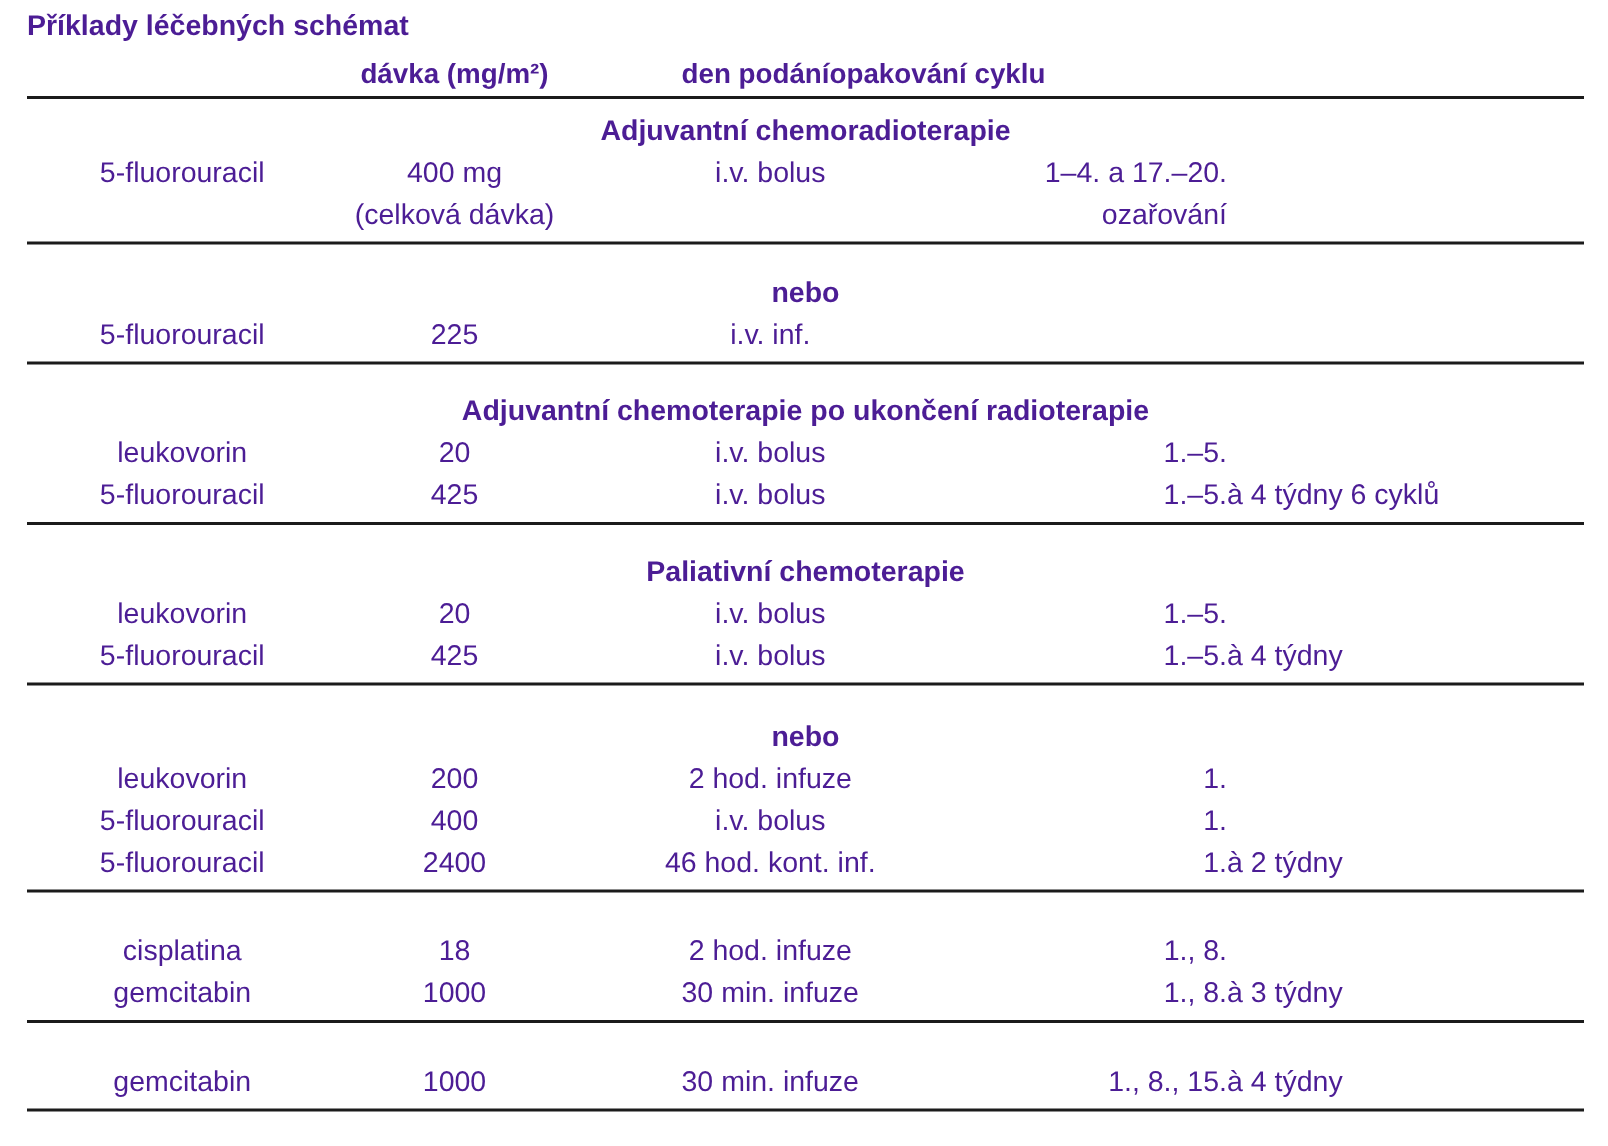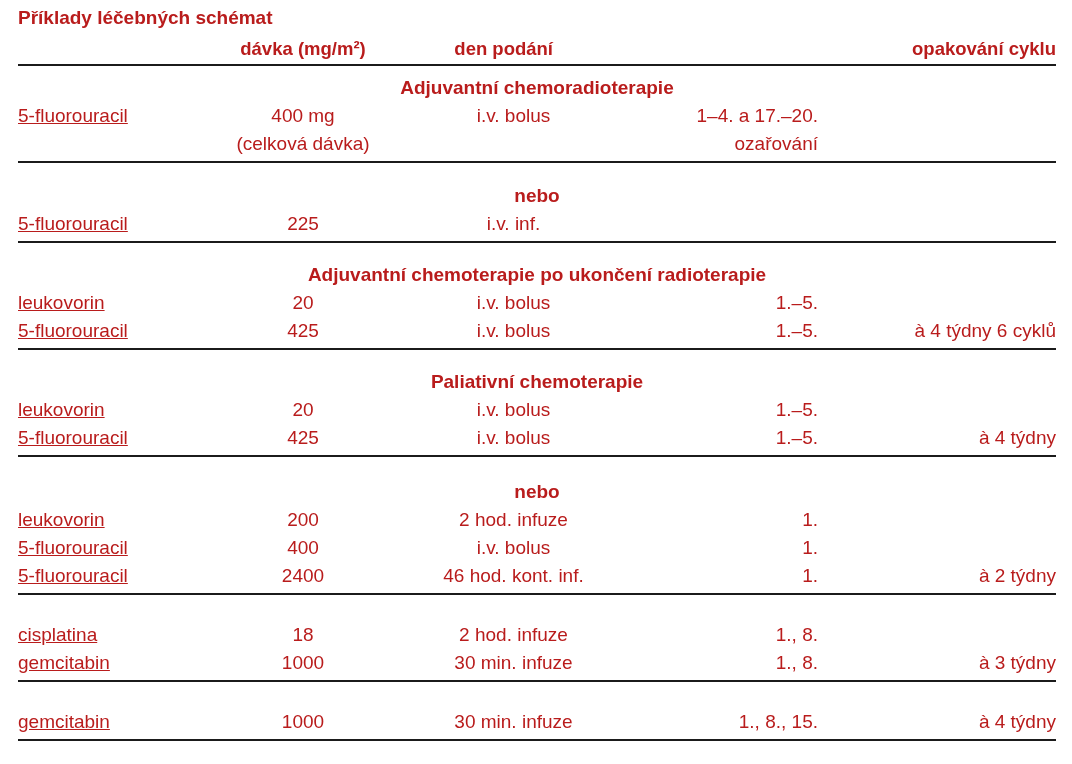--- a/index.html
+++ b/index.html
@@ -1,44 +1,44 @@
 <!DOCTYPE html>
 <html><head>
 <meta charset="utf-8">
 <style>
   * { box-sizing: border-box; }
   html, body { margin: 0; padding: 0; background: #ffffff; }
   .page {
     width: 1072px; height: 764px;
     padding: 6px 16px 0 18px;
     font-family: "Liberation Sans", "DejaVu Sans", sans-serif;
-    color: #b91c1c;
+    color: #4c1d95;
     overflow: hidden;
     background: #ffffff;
   }
   .title { font-size: 19px; font-weight: 700; line-height: 24px; }
   .head-row {
     display: flex; align-items: flex-end;
     font-weight: 700; font-size: 18.5px; line-height: 22px;
     padding: 8px 0 4px 0;
     border-bottom: 2.5px solid #1b1b1b;
   }
   .section { border-bottom: 2.5px solid #1b1b1b; padding-bottom: 3px; }
   .sp-first { padding-top: 8px; }
   .sp-mid   { padding-top: 19px; }
   .sp-mid2  { padding-top: 18px; }
   .sp-big   { padding-top: 21px; }
   .sp-nohdr { padding-top: 26px; }
   .sec-header { font-size: 19px; line-height: 28px; font-weight: 700; text-align: center; }
   .row { display: flex; font-size: 19px; line-height: 28px; }
-  .c1 { width: 207px; text-align: left; text-decoration: underline; }
+  .c1 { width: 207px; text-align: center; }
   .c2 { width: 156px; text-align: center; }
   .c3 { width: 265px; text-align: center; }
   .c4 { width: 172px; text-align: right; }
-  .c5 { flex: 1 1 auto; text-align: right; }
+  .c5 { flex: 1 1 auto; text-align: left; }
 </style>
 </head>
 <body>
 
 <div class="page">
 
   <div class="title">Příklady léčebných schémat</div>
 
   <div class="head-row">
     <div class="c1"></div>

